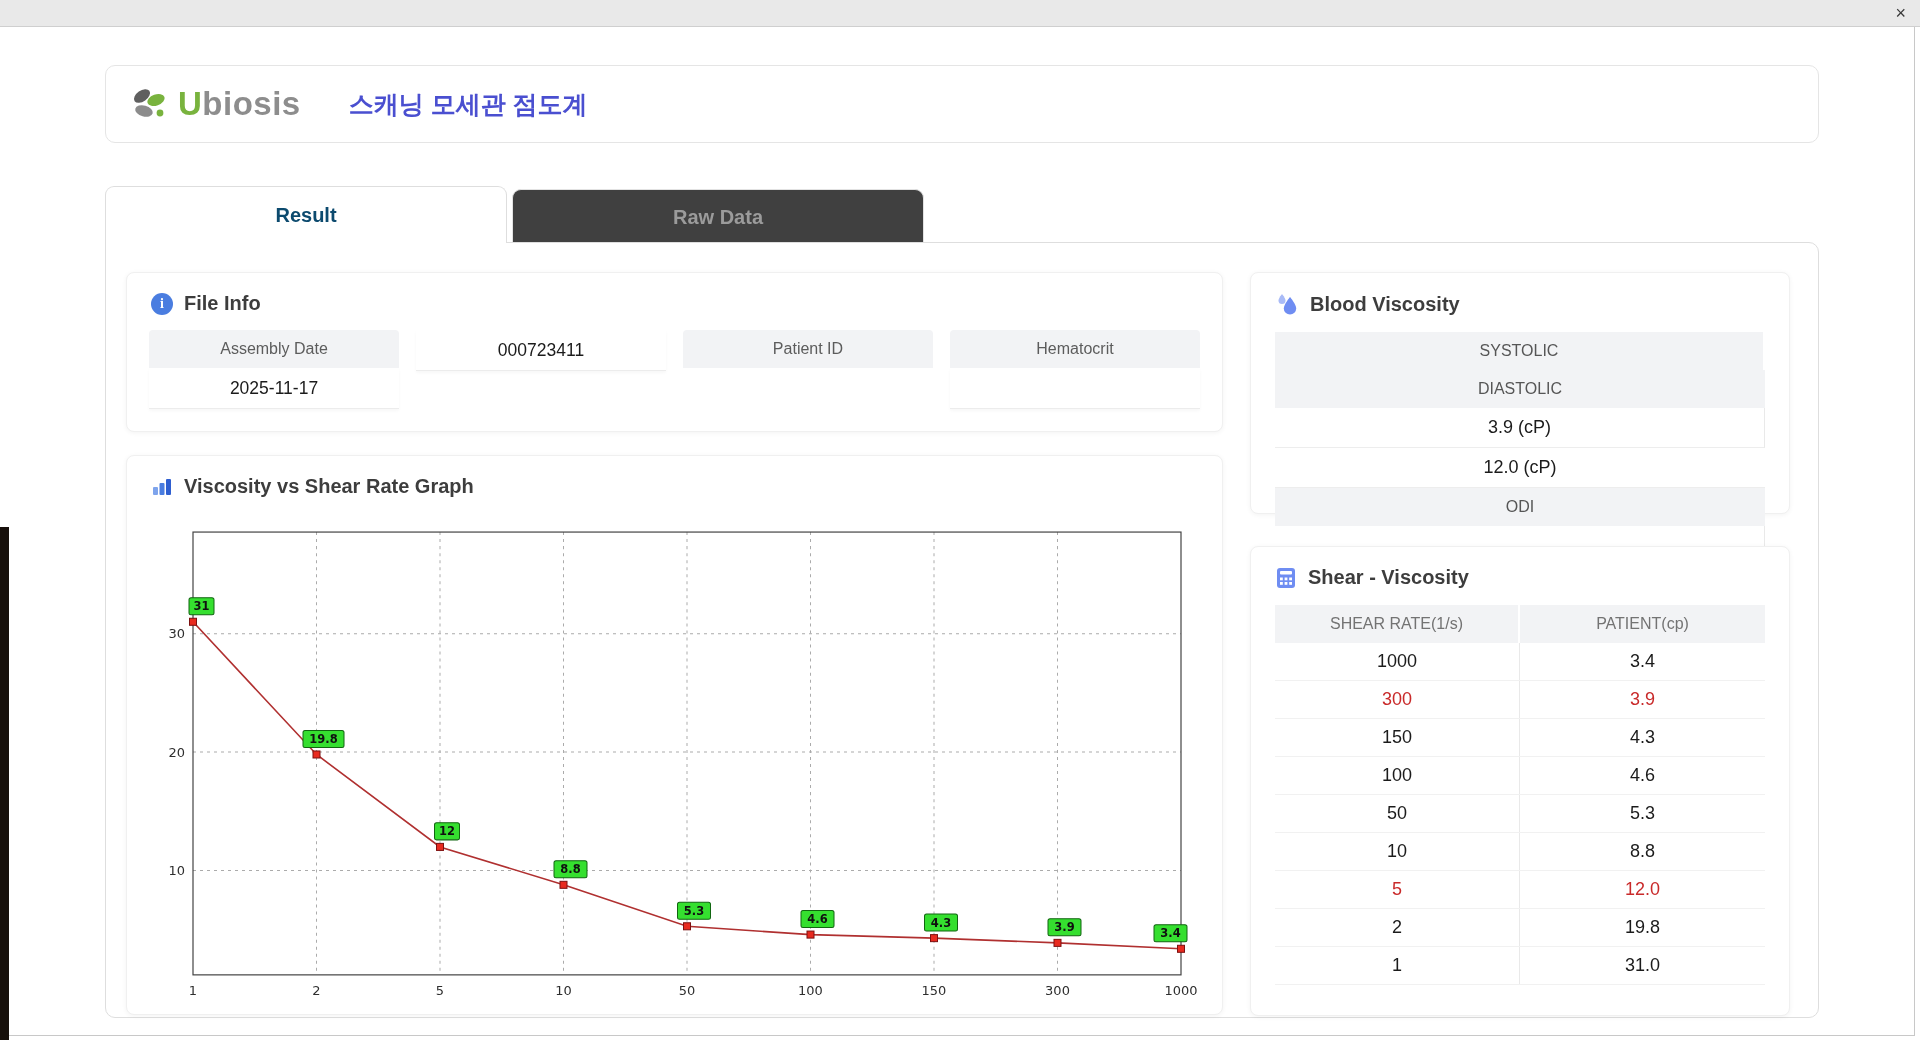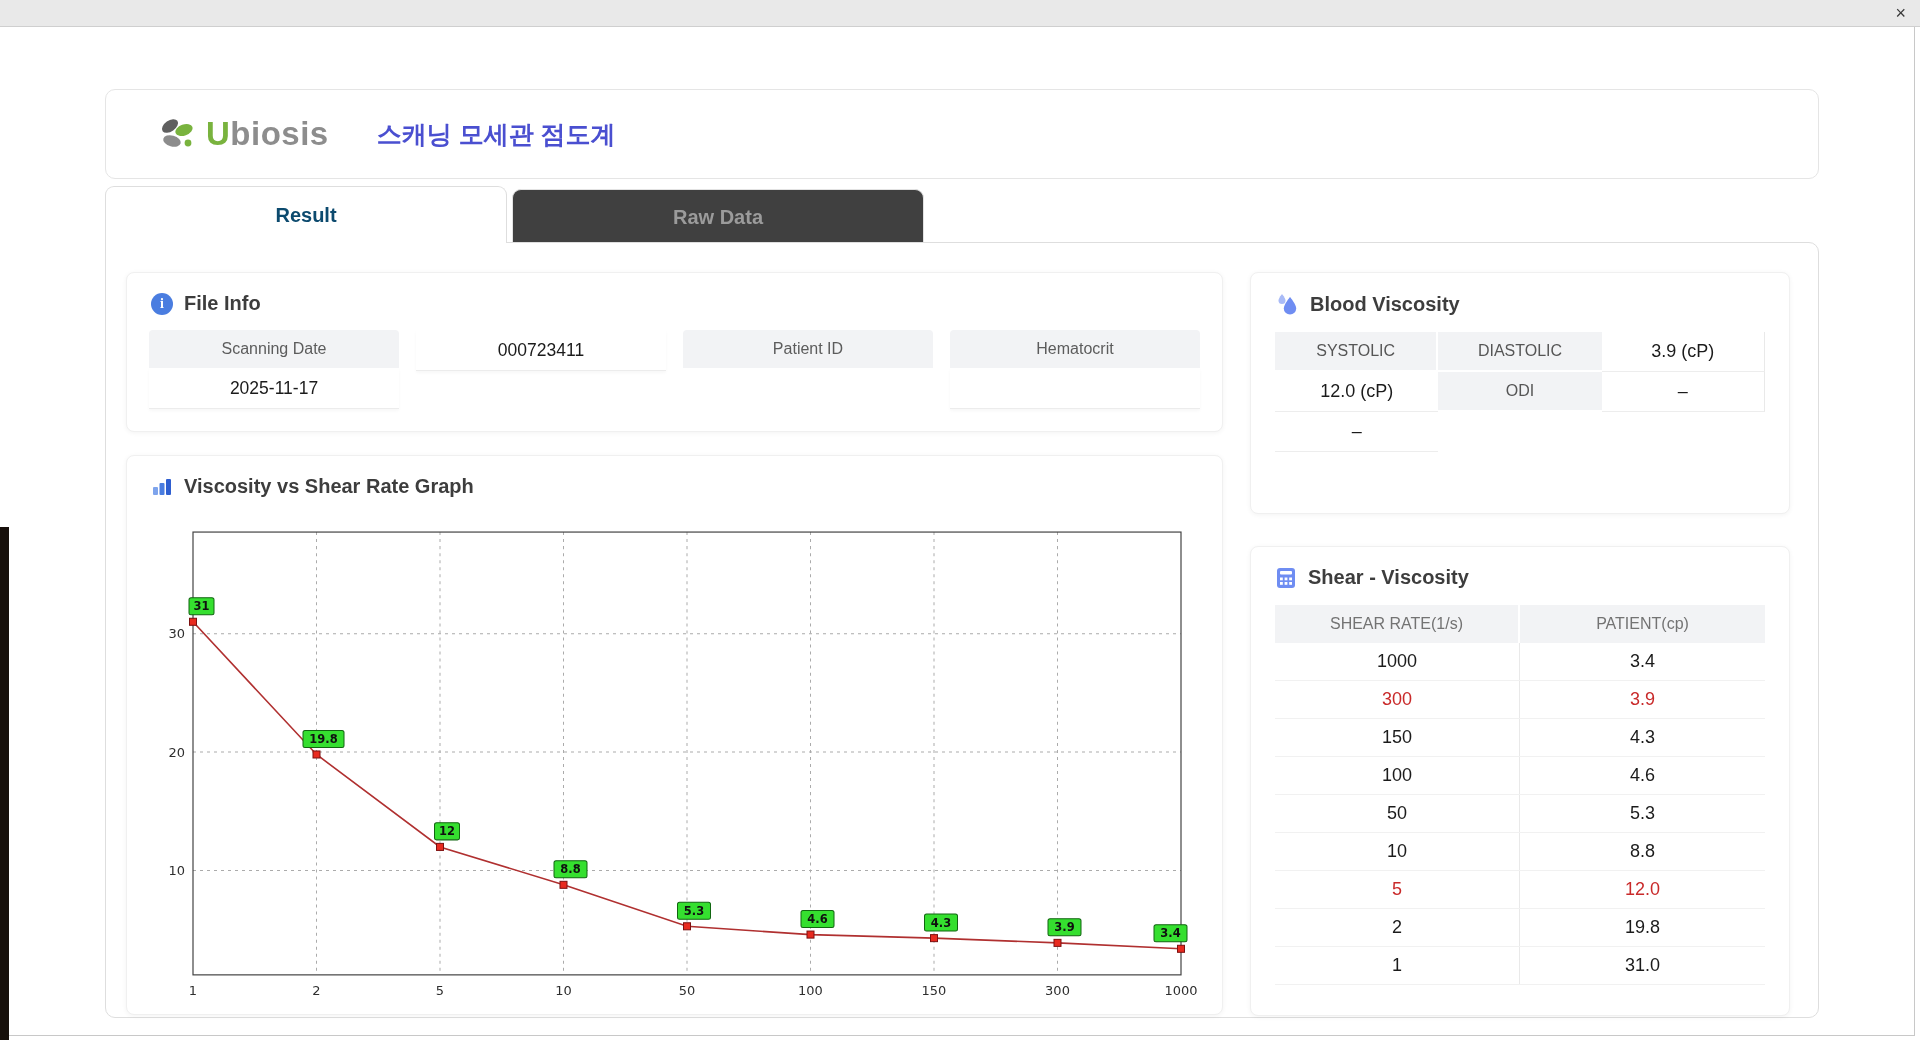--- a/index.html
+++ b/index.html
@@ -5,21 +5,21 @@
   * { margin:0; padding:0; box-sizing:border-box; }
   html,body { width:1920px; height:1040px; background:#ffffff; font-family:"Liberation Sans","DejaVu Sans",sans-serif; overflow:hidden; position:relative; }
 
   
   .titlebar { position:absolute; left:0; top:0; width:1920px; height:27px; background:#e9e9e9; border-bottom:1px solid #cfcfcf; z-index:10; }
   .close-btn { position:absolute; right:14px; top:3px; font-size:18px; color:#3a3a3a; cursor:pointer; line-height:20px; }
   .app-window { position:absolute; left:0; top:27px; width:1915px; height:1009px; background:#ffffff; border-right:1px solid #c8c8c8; border-bottom:1px solid #c8c8c8; }
   .desktop-edge { position:absolute; left:0; top:527px; width:9px; height:513px; background:#17100b; z-index:11; }
 
   
-  .header-card { position:absolute; left:105px; top:89px; width:1714px; height:90px; border:1px solid #e5e5e5; border-radius:10px; background:#fff; display:flex; align-items:center; padding-left:48px; z-index:4; }
+  .header-card { position:absolute; left:105px; top:65px; width:1714px; height:78px; border:1px solid #e5e5e5; border-radius:10px; background:#fff; display:flex; align-items:center; padding-left:20px; z-index:4; }
   .logo { display:flex; align-items:center; gap:6px; }
   .logo-text { font-size:33px; font-weight:600; letter-spacing:0.5px; }
   .logo-accent { color:var(--logo-green,#79b33e); }
   .logo-rest { color:var(--logo-gray,#8d8d8d); }
   .app-title { margin-left:48px; font-size:25px; font-weight:700; color:var(--accent-blue,#4a4fd0); }
 
   
   .tab { position:absolute; text-align:center; border-radius:9px 9px 0 0; font-size:20px; cursor:pointer; }
   .tab-result { left:105px; top:186px; width:402px; height:57px; line-height:57px; background:#fff; border:1px solid #dedede; border-bottom:none; color:#0c4a6e; font-weight:700; z-index:3; }
   .tab-raw { left:512px; top:189px; width:412px; height:54px; line-height:54px; background:#404040; border:1px solid #e2e2e2; border-bottom:none; color:#9b9b9b; font-weight:600; z-index:1; }
@@ -39,21 +39,21 @@
   .info-icon { width:22px; height:22px; border-radius:50%; background:var(--icon-blue,#4a7de0); color:#fff; font-size:14px; font-weight:700; font-family:"Liberation Serif",serif; display:flex; align-items:center; justify-content:center; flex:0 0 auto; }
   .svg-icon { flex:0 0 auto; display:block; }
 
   
   .fi-fields { display:flex; gap:17px; margin:15px 22px 0; }
   .fi-col { flex:1; }
   .fi-head { height:38px; background:var(--band-gray,#f2f3f5); border-radius:4px 4px 0 0; display:flex; align-items:center; justify-content:center; font-size:16px; color:#5c5c5c; }
   .fi-val { height:41px; display:flex; align-items:center; justify-content:center; font-size:17.5px; color:#1b1b1b; border-bottom:1px solid #ececec; box-shadow:0 2px 3px rgba(0,0,0,0.03); }
 
   
-  .bv-grid { display:grid; grid-template-columns:1fr 1fr 1fr; margin:16px 24px 8px; }
+  .bv-grid { display:grid; grid-template-columns:1fr; margin:16px 24px 8px; }
   .bv-h { height:38px; background:var(--band-gray,#f2f3f5); display:flex; align-items:center; justify-content:center; font-size:16px; color:#565656; }
   .bv-v { height:40px; display:flex; align-items:center; justify-content:center; font-size:18px; color:#1b1b1b; border-bottom:1px solid #ededed; }
   .divW { border-right:2px solid #ffffff; }
   .divG { border-right:1px solid #e9e9e9; }
 
   
   .sv-table { margin:16px 24px 0; }
   .sv-head { display:grid; grid-template-columns:1fr 1fr; height:38px; background:var(--band-gray,#f2f3f5); }
   .sv-head span { display:flex; align-items:center; justify-content:center; font-size:16px; color:#737373; }
   .sv-row { display:grid; grid-template-columns:1fr 1fr; height:38px; border-bottom:1px solid #f1f1f1; }
@@ -92,21 +92,21 @@
 
 <div class="main-panel"></div>
 
 <div class="card file-info-card">
   <div class="card-title">
     <span class="info-icon">i</span>
     <span>File Info</span>
   </div>
   <div class="fi-fields">
       <div class="fi-col">
-        <div class="fi-head">Scanning Date</div>
+        <div class="fi-head">Assembly Date</div>
         <div class="fi-val">2025-11-17</div>
       </div>
       <div class="fi-col">
         <div class="fi-val">000723411</div>
       </div>
       <div class="fi-col">
         <div class="fi-head">Patient ID</div>
       </div>
       <div class="fi-col">
         <div class="fi-head">Hematocrit</div>

